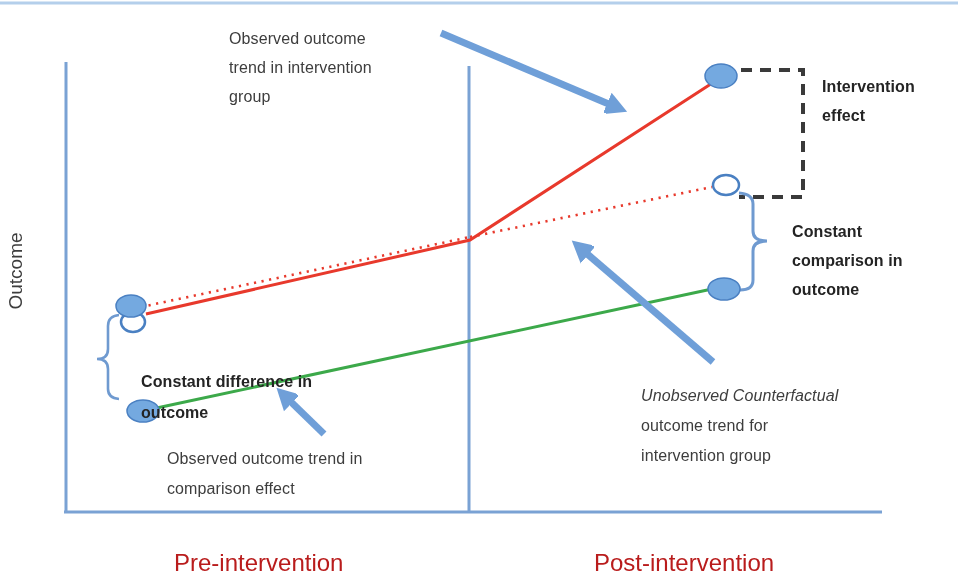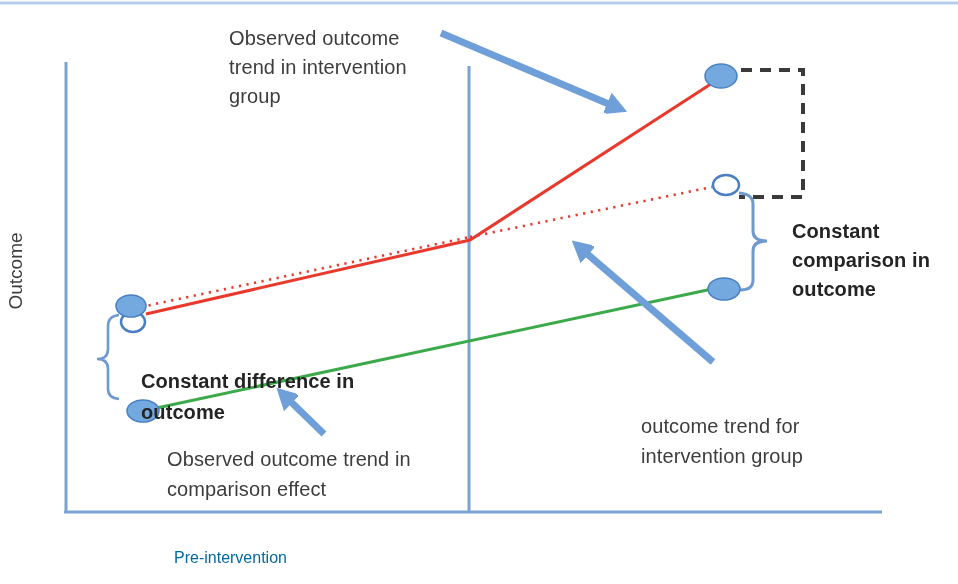--- a/index.html
+++ b/index.html
@@ -2,31 +2,31 @@
 <html><head>
 <meta charset="utf-8">
 <style>
   html,body{margin:0;padding:0;background:#ffffff;}
   .canvas{
     position:relative;width:958px;height:584px;background:#ffffff;overflow:hidden;
     font-family:"Liberation Sans",sans-serif;
   }
   .canvas svg{position:absolute;left:0;top:0;}
   .ann{
-    position:absolute;font-size:20px;line-height:29px;color:#3d3d3d;
+    position:absolute;font-size:16px;line-height:29px;color:#3d3d3d;
     white-space:pre-line;letter-spacing:0.1px;
   }
   .bold{font-weight:700;color:#242424;}
   .ital{font-style:italic;}
   .ylab{
     position:absolute;left:-42px;top:258px;width:120px;height:26px;
     text-align:center;font-size:19px;color:#3d3d3d;
     transform:rotate(-90deg);
   }
-  .xlab{position:absolute;font-size:16px;color:#0369a1;}
+  .xlab{position:absolute;font-size:24px;color:#b91c1c;}
 </style>
 </head>
 <body>
 
 <div class="canvas">
 
   <svg width="958" height="584" viewBox="0 0 958 584">
     <defs>
       <marker id="ah" markerWidth="3.2" markerHeight="3.4" refX="0.6" refY="2" orient="auto">
         <path d="M0,0.35 L3.1,2 L0,3.65 Z" fill="#6f9fd8"></path>
@@ -60,31 +60,34 @@
 
     <line x1="441" y1="33" x2="611" y2="105" stroke-width="7" marker-end="url(#ah)" stroke="#6f9fd8"></line>
     <line x1="324" y1="434" x2="289" y2="400" stroke-width="7" marker-end="url(#ah)" stroke="#6f9fd8"></line>
     <line x1="713" y1="362" x2="585" y2="252" stroke-width="7" marker-end="url(#ah)" stroke="#6f9fd8"></line>
   </svg>
 
   <div class="ann" style="left:229px;top:24px;">Observed outcome
 trend in intervention
 group</div>
 
+  <div class="ann bold" style="left:822px;top:72px;">Intervention
+effect</div>
 
   <div class="ann bold" style="left:792px;top:217px;">Constant
 comparison in
 outcome</div>
 
   <div class="ann bold" style="left:141px;top:334px;line-height:31px;margin-top:32px;">Constant difference in
 outcome</div>
 
   <div class="ann" style="left:167px;top:444px;line-height:30px;">Observed outcome trend in
 comparison effect</div>
 
-  <div class="ann" style="left:641px;top:381px;line-height:30px;"><span>
+  <div class="ann" style="left:641px;top:381px;line-height:30px;"><em class="ital">Unobserved Counterfactual</em><span>
 outcome trend for
 intervention group</span></div>
 
   <div class="ylab">Outcome</div>
   <div class="xlab" style="left:174px;top:549px;">Pre-intervention</div>
+  <div class="xlab" style="left:594px;top:549px;">Post-intervention</div>
 
 </div>
 
 </body></html>

